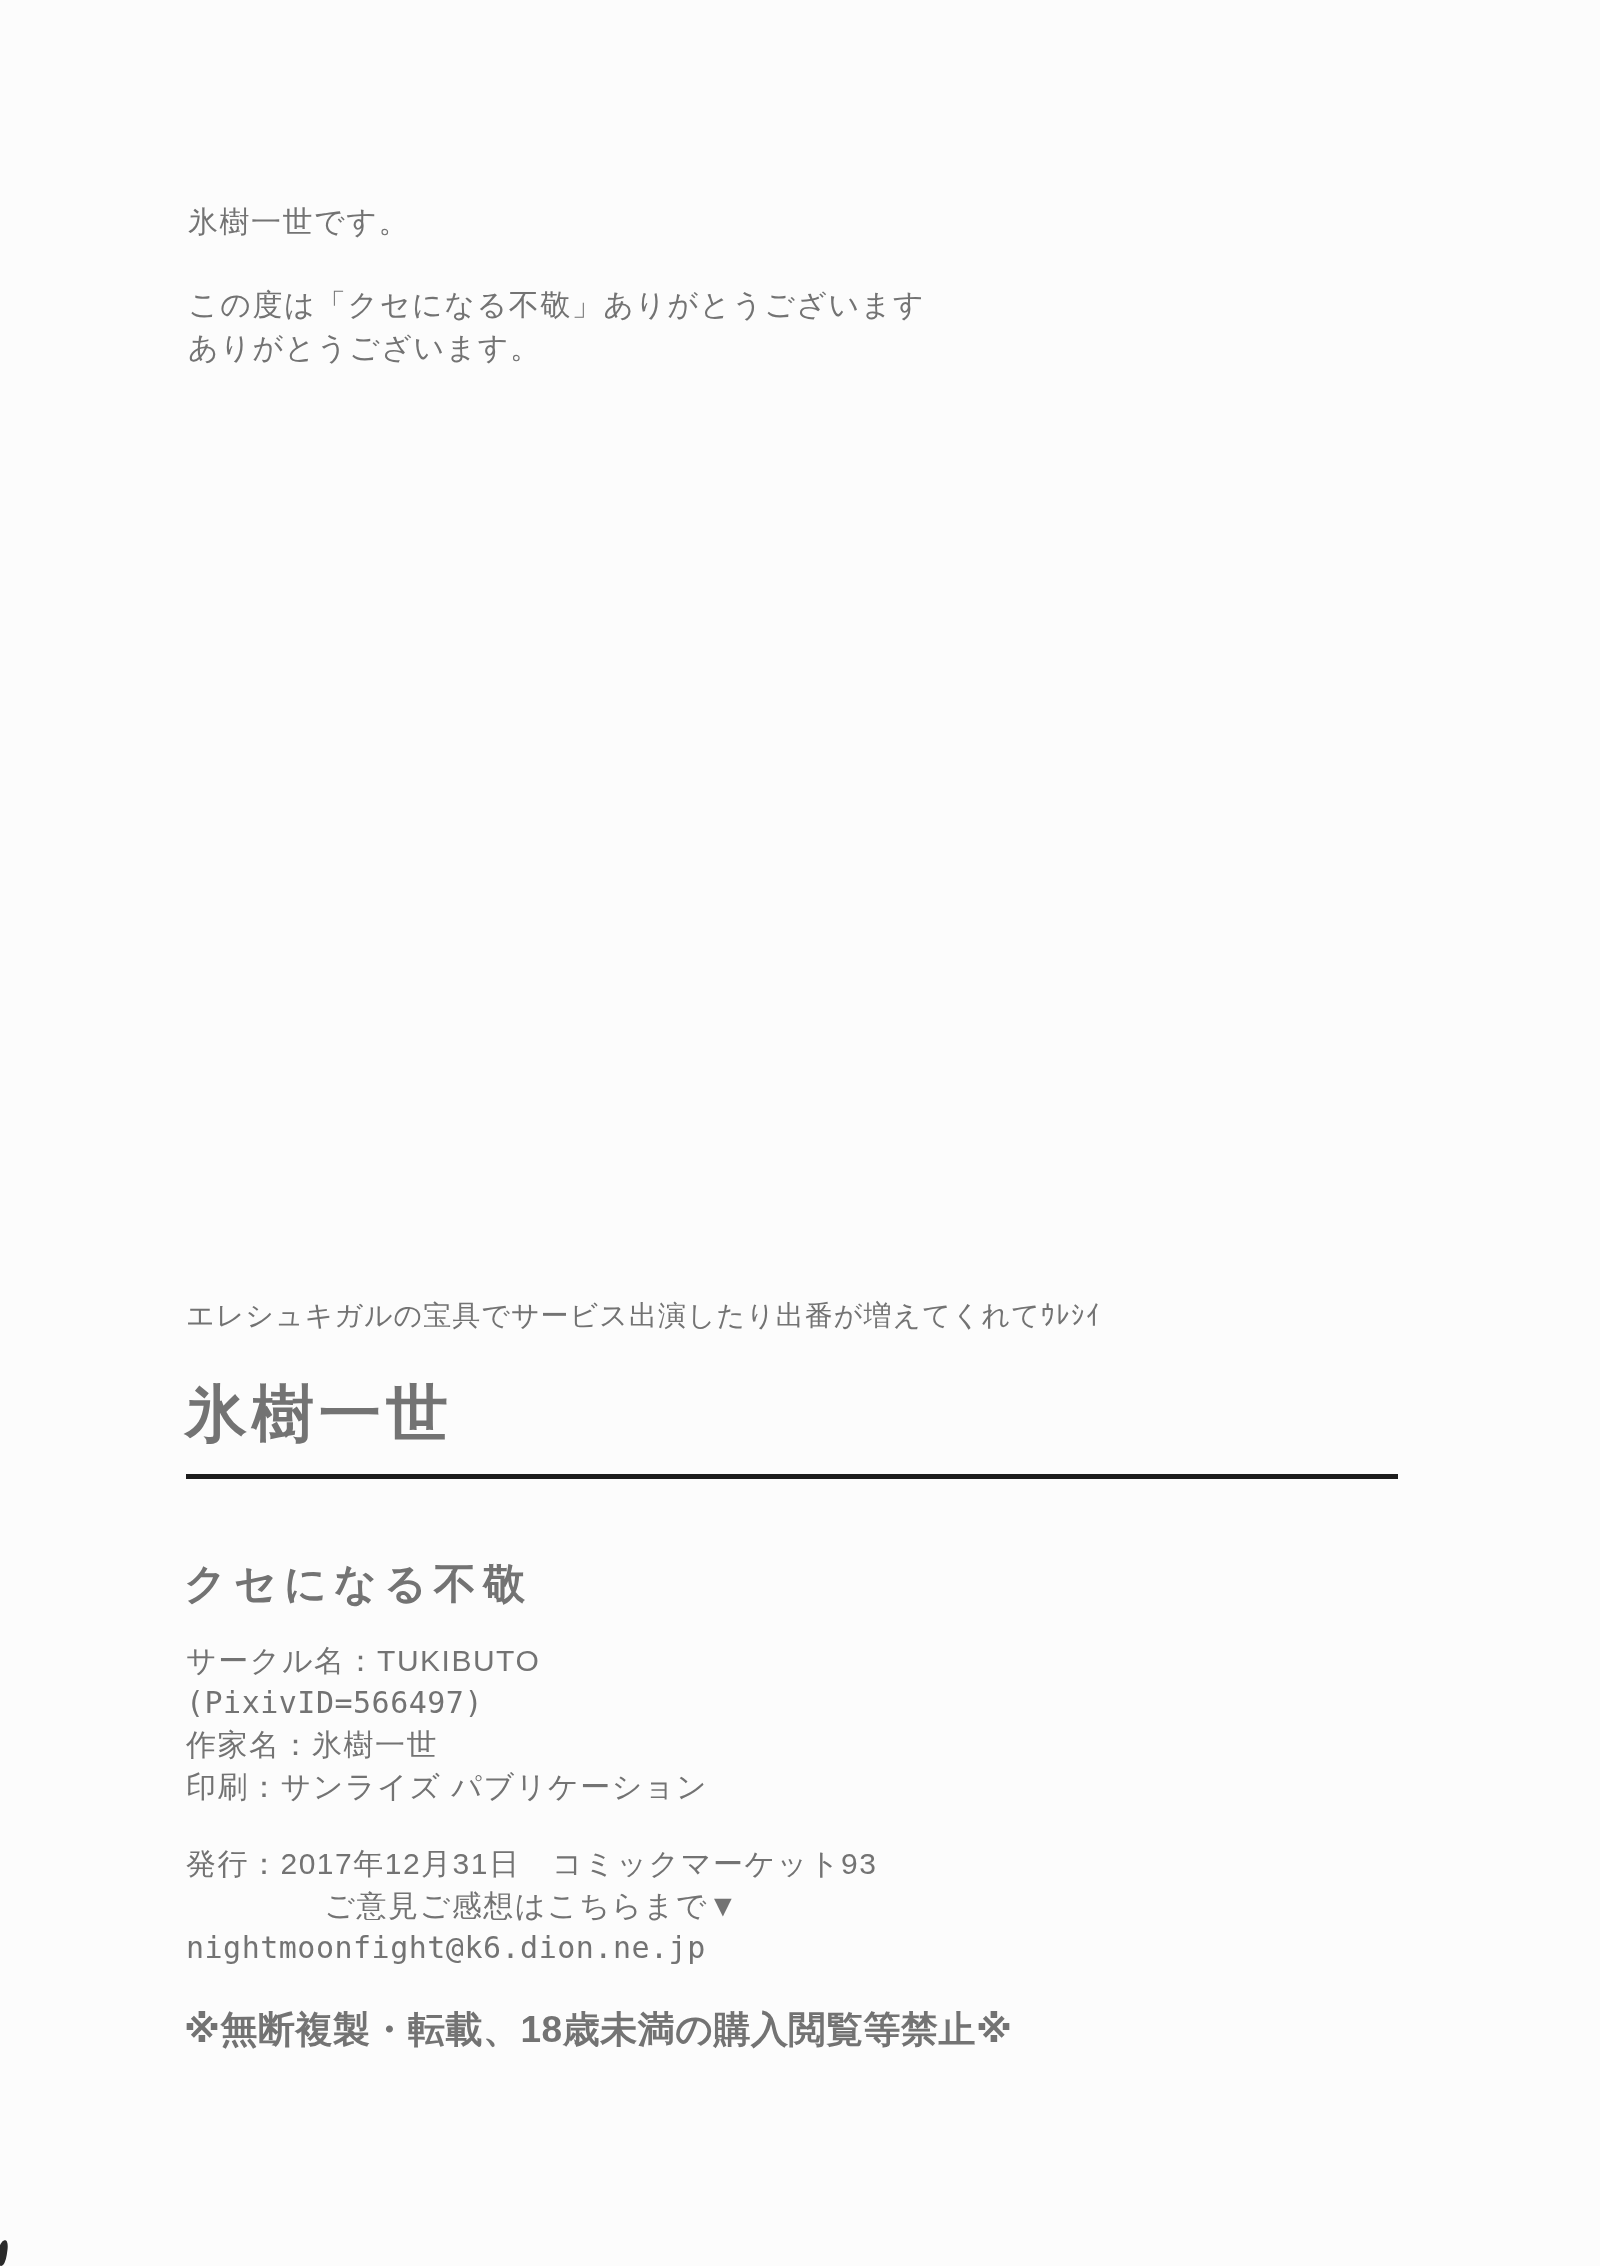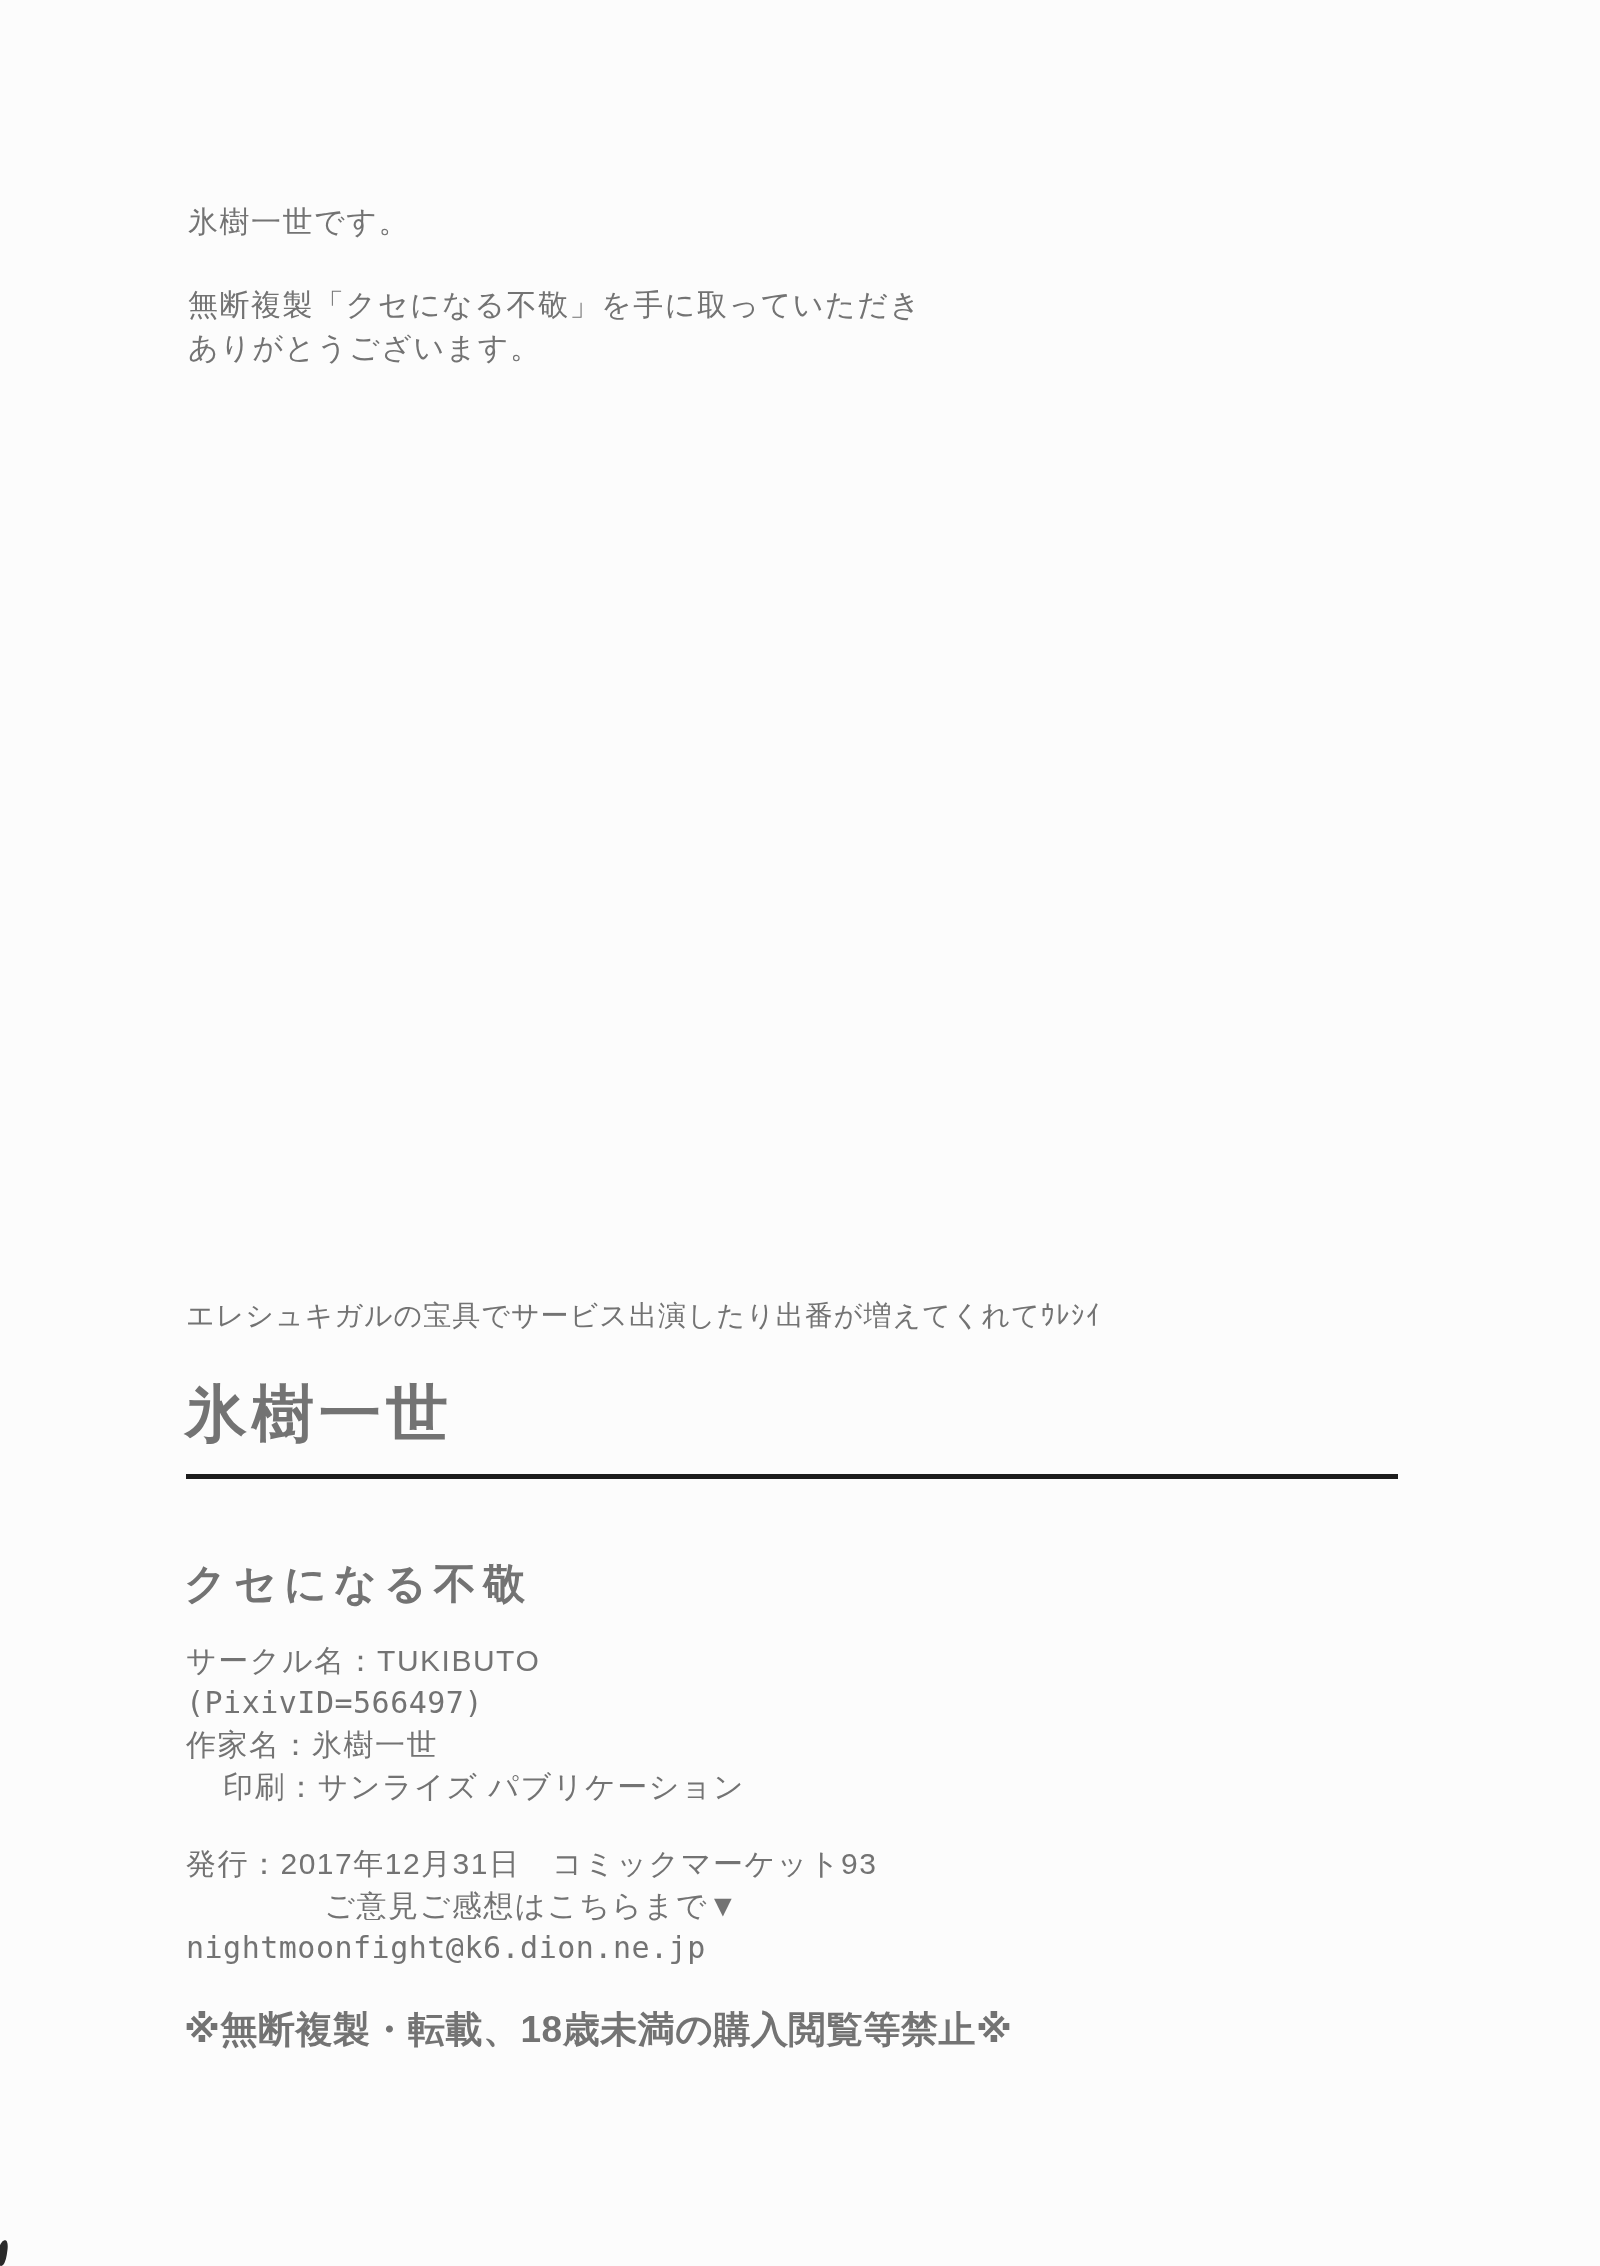--- a/index.html
+++ b/index.html
@@ -69,38 +69,38 @@
   }
 </style>
 </head>
 <body>
 
 <div class="page">
 
   <div class="abs jp" style="left:188px; top:200px;">氷樹一世です。</div>
 
   <div class="abs" style="left:188px; top:283px;">
-    <div class="jp">無断複製「クセになる不敬」を手に取っていただき</div>
+    <div class="jp">この度は「クセになる不敬」ありがとうございます</div>
     <div class="jp">ありがとうございます。</div>
   </div>
 
 
   <div class="abs note-line" style="left:186px; top:1297px;">エレシュキガルの宝具でサービス出演したり出番が増えてくれてｳﾚｼｲ</div>
 
   <div class="abs author-heading" style="left:185px; top:1372px;">氷樹一世</div>
 
   <div class="abs hrule" style="left:186px; top:1474px; width:1212px;"></div>
 
   <div class="abs book-title" style="left:184px; top:1556px;">クセになる不敬</div>
 
   <div class="abs" style="left:186px; top:1640px;">
     <div class="colophon-line" style="line-height:42px;">サークル名：TUKIBUTO</div>
     <div class="colophon-line mono" style="line-height:42px;">(PixivID=566497)</div>
     <div class="colophon-line" style="line-height:42px;">作家名：氷樹一世</div>
-    <div class="colophon-line" style="line-height:42px;margin-left:37px;">印刷：サンライズ パブリケーション</div>
+    <div class="colophon-line" style="line-height:42px;">印刷：サンライズ パブリケーション</div>
   </div>
 
   <div class="abs" style="left:186px; top:1843px;">
     <div class="colophon-line" style="line-height:42px;text-align:right;">発行：2017年12月31日　コミックマーケット93</div>
     <div class="colophon-line" style="line-height:42px;text-align:center;">ご意見ご感想はこちらまで▼</div>
     <div class="colophon-line mono" style="line-height:42px;">nightmoonfight@k6.dion.ne.jp</div>
   </div>
 
   <div class="abs warning-line" style="left:184px; top:2005px;">※無断複製・転載、18歳未満の購入閲覧等禁止※</div>
 

